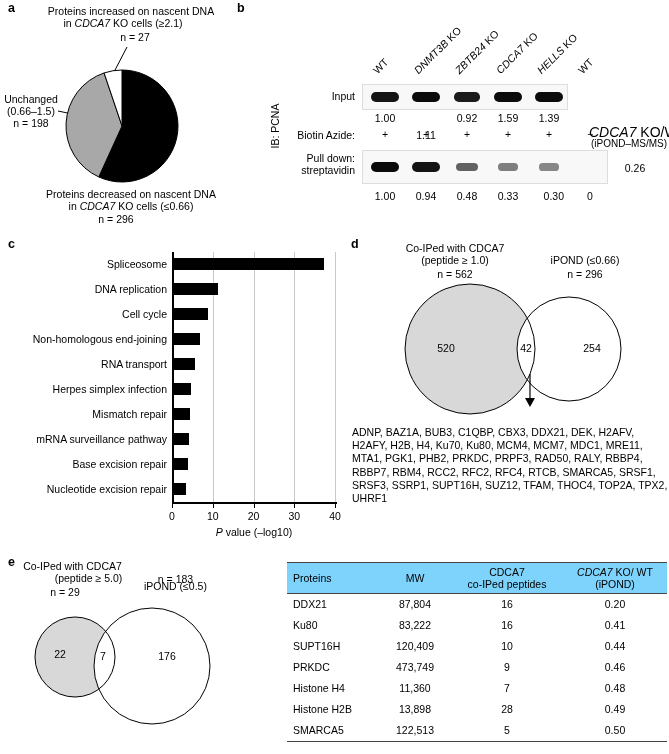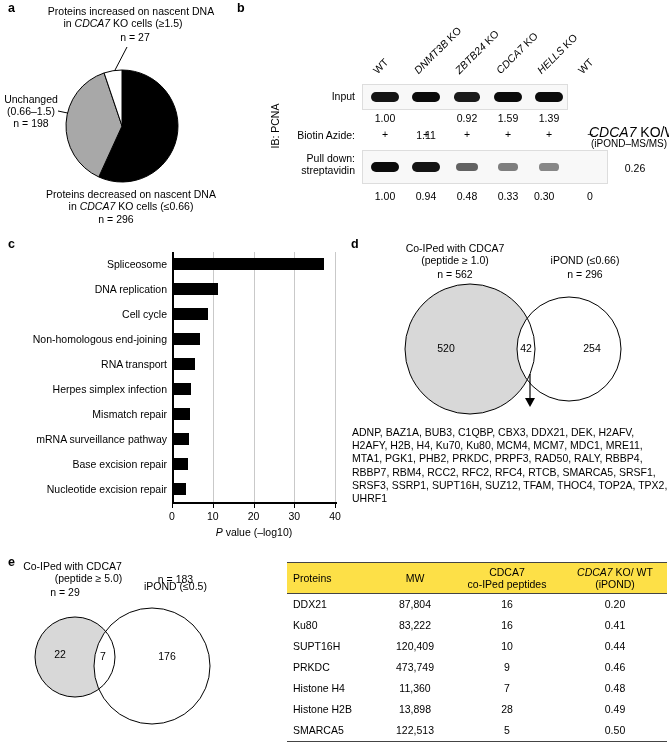--- a/index.html
+++ b/index.html
@@ -9,36 +9,36 @@
   .t  { position:absolute; line-height:12px; white-space:nowrap; }
   .wr { position:absolute; line-height:13.2px;margin-top:16px; }
   .ctr { text-align:center; }
   .rt { text-align:right; }
   .tag { position:absolute; font-weight:bold; font-size:12.5px; line-height:13px; }
   .blot { position:absolute; background:#f8f8f8; border:1px solid #ddd; }
   .vnum { position:absolute; text-align:center; }
   .ptable { position:absolute; left:287px; top:562px; width:380px; border-collapse:collapse;
             table-layout:fixed; font-size:10.5px;
             border-top:1.5px solid #444; border-bottom:1.5px solid #444; }
-  .ptable thead tr { background:#fde047; }
+  .ptable thead tr { background:#7dd3fc; }
   .ptable th { font-weight:normal; padding:3px 2px; line-height:12px; vertical-align:middle;
                text-align:center; border-bottom:1px solid #444; }
   .ptable td { padding:5px 2px; line-height:11px; text-align:center; }
   .ptable .cl { text-align:left; padding-left:6px; }
   svg { display:block; }
 </style>
 </head>
 <body>
 
 <div class="fig">
 
   <div>
     <div class="tag" style="left:8px;top:2px;">a</div>
     <div class="t ctr" style="left:26px;top:5px;width:210px;">Proteins increased on nascent DNA</div>
-    <div class="t ctr" style="left:18px;top:17px;width:210px;"><span>in </span><i>CDCA7</i><span> KO cells (≥1.5)</span></div>
+    <div class="t ctr" style="left:18px;top:17px;width:210px;"><span>in </span><i>CDCA7</i><span> KO cells (≥2.1)</span></div>
     <div class="t ctr" style="left:35px;top:31px;width:200px;">n = 27</div>
 
     <svg style="position:absolute;left:0;top:0;" width="235" height="235">
       <line x1="127" y1="47" x2="114" y2="72" stroke="#000" stroke-width="1"></line>
       <line x1="58" y1="111" x2="77" y2="115" stroke="#000" stroke-width="1"></line>
     </svg>
     <svg id="pie-svg" style="position:absolute;left:64px;top:68px;" width="116" height="116" viewBox="0 0 116 116">
         <path d="M 58 58 L 58.00 2.00 A 56 56 0 1 1 34.75 108.95 Z" fill="#000000" stroke="#000" stroke-width="1"></path>
         <path d="M 58 58 L 34.75 108.95 A 56 56 0 0 1 40.09 4.94 Z" fill="#a8a8a8" stroke="#000" stroke-width="1"></path>
         <path d="M 58 58 L 40.09 4.94 A 56 56 0 0 1 58.00 2.00 Z" fill="#ffffff" stroke="#000" stroke-width="1"></path>
@@ -94,21 +94,21 @@
       <div style="position:absolute;left:370px;top:128px;width:30px;text-align:center;line-height:12px;">+</div>
       <div style="position:absolute;left:411px;top:128px;width:30px;text-align:center;line-height:12px;">+</div>
       <div style="position:absolute;left:452px;top:128px;width:30px;text-align:center;line-height:12px;">+</div>
       <div style="position:absolute;left:493px;top:128px;width:30px;text-align:center;line-height:12px;">+</div>
       <div style="position:absolute;left:534px;top:128px;width:30px;text-align:center;line-height:12px;">+</div>
       <div style="position:absolute;left:575px;top:128px;width:30px;text-align:center;line-height:12px;">−</div>
       <div style="position:absolute;left:370px;top:190px;width:30px;text-align:center;line-height:12px;">1.00</div>
       <div style="position:absolute;left:411px;top:190px;width:30px;text-align:center;line-height:12px;">0.94</div>
       <div style="position:absolute;left:452px;top:190px;width:30px;text-align:center;line-height:12px;">0.48</div>
       <div style="position:absolute;left:493px;top:190px;width:30px;text-align:center;line-height:12px;">0.33</div>
-      <div style="position:absolute;left:534px;top:190px;width:30px;text-align:left;line-height:12px;">0.30</div>
+      <div style="position:absolute;left:534px;top:190px;width:30px;text-align:right;line-height:12px;">0.30</div>
       <div style="position:absolute;left:575px;top:190px;width:30px;text-align:center;line-height:12px;">0</div>
     </div>
 
   <div>
     <div class="tag" style="left:8px;top:238px;">c</div>
     <div id="c-chart" style="position:absolute;left:0;top:250px;width:345px;height:300px;">
       <div class="t ctr" style="left:172px;top:276px;width:164px;"><i>P</i><span> value (–log10)</span></div>
     <div style="position:absolute;left:212.8px;top:2px;width:1px;height:250px;background:#c9c9c9;"></div>
         <div style="position:absolute;left:253.5px;top:2px;width:1px;height:250px;background:#c9c9c9;"></div>
         <div style="position:absolute;left:294.3px;top:2px;width:1px;height:250px;background:#c9c9c9;"></div>

